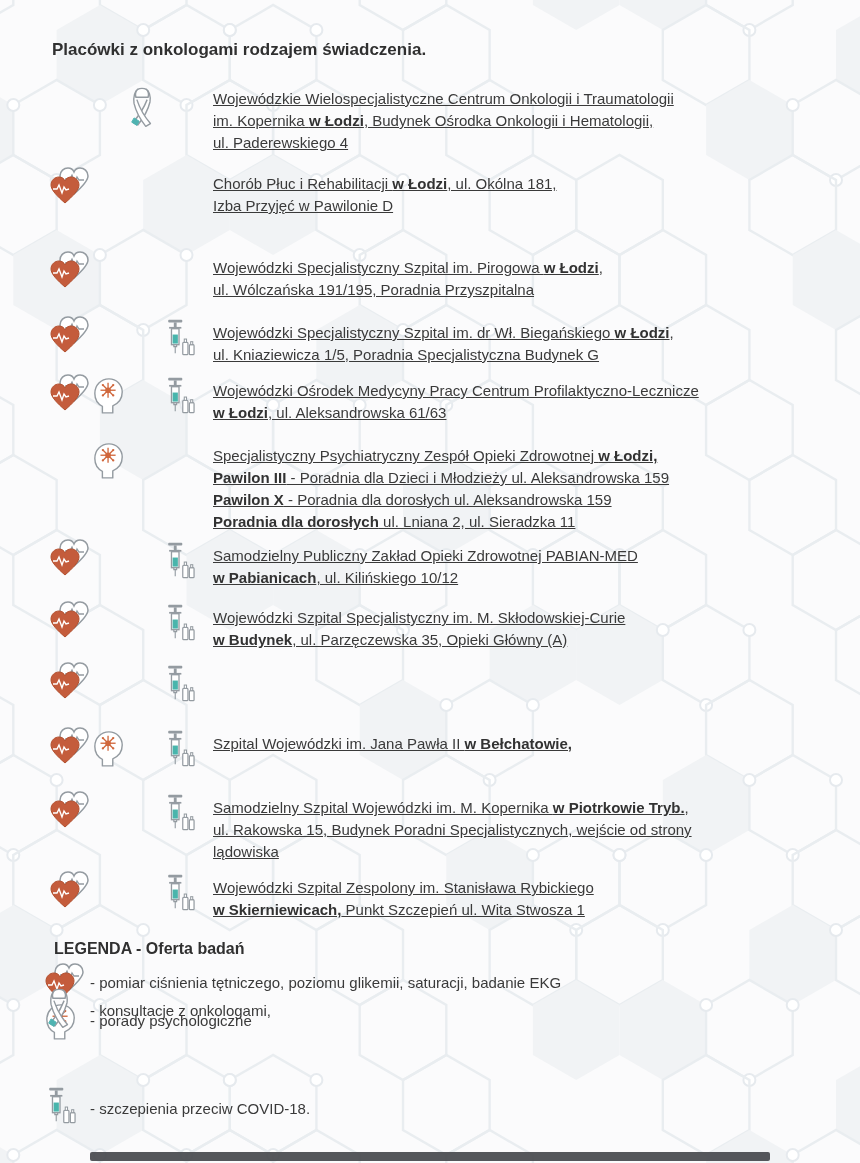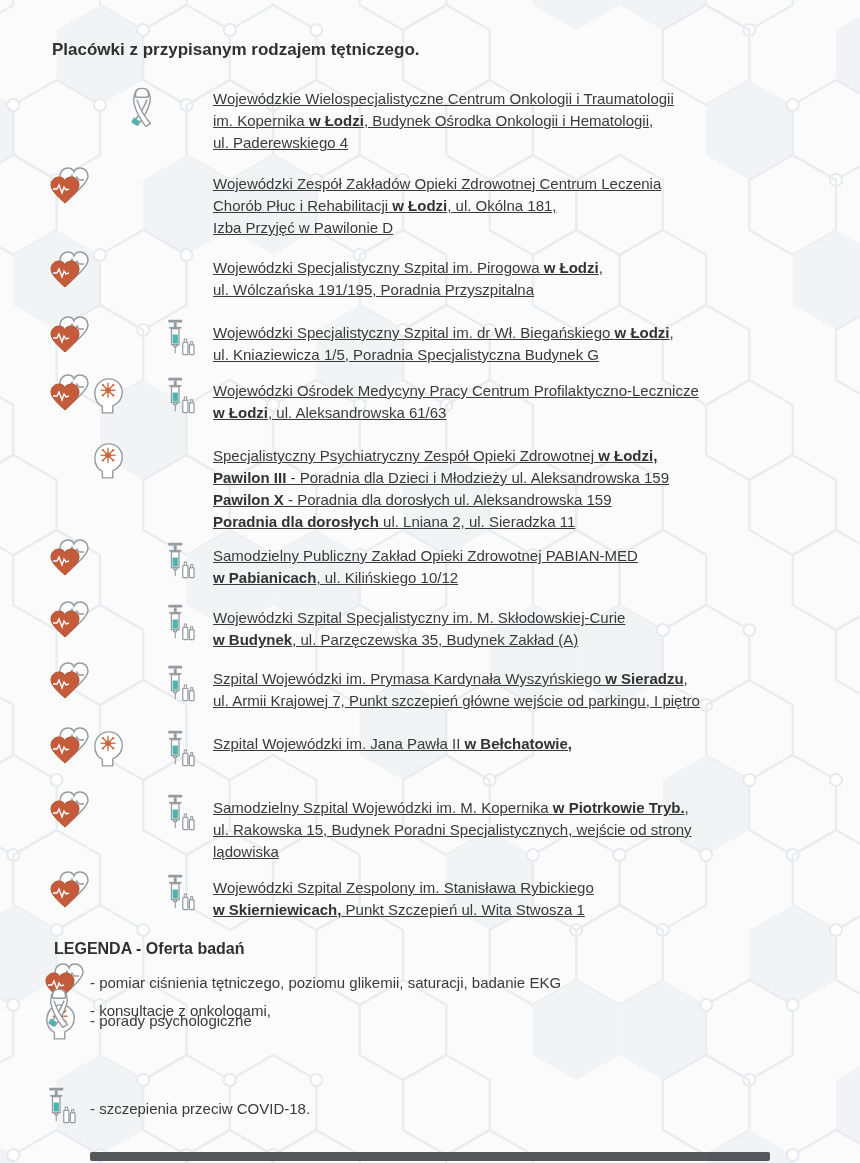--- a/index.html
+++ b/index.html
@@ -256,21 +256,21 @@
       <polygon points="316.4,1230.0 316.4,1280.0 273.1,1305.0 229.8,1280.0 229.8,1230.0 273.1,1205.0" fill="#f1f3f5" stroke="none" stroke-width="2.4"></polygon>
       <polygon points="403.0,1230.0 403.0,1280.0 359.7,1305.0 316.4,1280.0 316.4,1230.0 359.7,1205.0" fill="none" stroke="#e9edf0" stroke-width="2.4"></polygon>
       <circle cx="403.0" cy="1230.0" r="6" fill="#ffffff" stroke="#e6eaee" stroke-width="2"></circle>
       <circle cx="359.7" cy="1305.0" r="6" fill="#ffffff" stroke="#e6eaee" stroke-width="2"></circle>
       <circle cx="316.4" cy="1230.0" r="6" fill="#ffffff" stroke="#e6eaee" stroke-width="2"></circle>
       <polygon points="576.2,1230.0 576.2,1280.0 532.9,1305.0 489.6,1280.0 489.6,1230.0 532.9,1205.0" fill="none" stroke="#e9edf0" stroke-width="2.4"></polygon>
       <polygon points="662.8,1230.0 662.8,1280.0 619.5,1305.0 576.2,1280.0 576.2,1230.0 619.5,1205.0" fill="none" stroke="#e9edf0" stroke-width="2.4"></polygon>
       <polygon points="836.0,1230.0 836.0,1280.0 792.7,1305.0 749.4,1280.0 749.4,1230.0 792.7,1205.0" fill="none" stroke="#e9edf0" stroke-width="2.4"></polygon>
     </svg>
 
-  <h1 class="title">Placówki z przypisanym rodzajem tętniczego.</h1>
+  <h1 class="title">Placówki z onkologami rodzajem świadczenia.</h1>
 
   <div id="facility-list">
       <div class="frow">
         <span class="icol icol-oncology"><svg width="30" height="46" viewBox="0 0 32 48">
     <path d="M21.5 14 C18 23 13 31 6.5 38 L11.5 41 C18 33 22.5 25 24.5 16.5 C25.5 10 23.5 4.5 20.5 3 C18 4 16.5 7 16.5 7" fill="#ffffff" stroke="#949ba1" stroke-width="1.5" stroke-linejoin="round"></path>
     <polygon points="7.5,33.5 13,37 10.5,41.5 5,38" fill="#4fb3b1" stroke="#4fb3b1"></polygon>
     <path d="M10.5 14 C13.5 23 18.5 32 25 39.5 L20 42.5 C14 35 9.5 26.5 7.5 18 C6.5 11 8.5 4.5 11.5 3 C14 4 15.5 7 15.5 7" fill="#ffffff" stroke="#949ba1" stroke-width="1.5" stroke-linejoin="round"></path>
     <path d="M11.5 3 C13.5 1.6 18.5 1.6 20.5 3 C22.5 4.8 23.5 8 22.5 11.5 L9.5 11.5 C8.5 8 9.5 4.8 11.5 3 Z" fill="#ffffff" stroke="#949ba1" stroke-width="1.5" stroke-linejoin="round"></path>
   </svg></span>
         <div class="ftext">
@@ -280,21 +280,20 @@
         </div>
       </div>
       <div class="frow">
         <span class="icol icol-heart"><svg width="40" height="38" viewBox="0 0 40 38">
     <path d="M25 1 C22 1 20 2.5 19 5 C18 2.5 16 1 13 1 C9 1 5 4 5 9 C5 14 11 20 19 27 C27 20 33 14 33 9 C33 4 29 1 25 1 Z" transform="translate(6,0)" fill="#ffffff" stroke="#949ba1" stroke-width="1.5"></path>
     <polyline points="16,12 21,12 23,8 26,16 28,10 30,13 35,13" fill="none" stroke="#949ba1" stroke-width="1.3"></polyline>
     <path d="M25 1 C22 1 20 2.5 19 5 C18 2.5 16 1 13 1 C9 1 5 4 5 9 C5 14 11 20 19 27 C27 20 33 14 33 9 C33 4 29 1 25 1 Z" transform="translate(-3,9)" fill="#c45c3c" stroke="#b2502f" stroke-width="1"></path>
     <polyline points="4,22 8,22 10,18 13,26 15,20 17,23 20,22" fill="none" stroke="#ffffff" stroke-width="1.4"></polyline>
   </svg></span>
         <div class="ftext">
-          <div class="fline"><span>Wojewódzki Zespół Zakładów Opieki Zdrowotnej Centrum Leczenia</span></div>
           <div class="fline"><span>Chorób Płuc i Rehabilitacji </span><b>w Łodzi</b><span>, ul. Okólna 181,</span></div>
           <div class="fline"><span>Izba Przyjęć w Pawilonie D</span></div>
         </div>
       </div>
       <div class="frow">
         <span class="icol icol-heart"><svg width="40" height="38" viewBox="0 0 40 38">
     <path d="M25 1 C22 1 20 2.5 19 5 C18 2.5 16 1 13 1 C9 1 5 4 5 9 C5 14 11 20 19 27 C27 20 33 14 33 9 C33 4 29 1 25 1 Z" transform="translate(6,0)" fill="#ffffff" stroke="#949ba1" stroke-width="1.5"></path>
     <polyline points="16,12 21,12 23,8 26,16 28,10 30,13 35,13" fill="none" stroke="#949ba1" stroke-width="1.3"></polyline>
     <path d="M25 1 C22 1 20 2.5 19 5 C18 2.5 16 1 13 1 C9 1 5 4 5 9 C5 14 11 20 19 27 C27 20 33 14 33 9 C33 4 29 1 25 1 Z" transform="translate(-3,9)" fill="#c45c3c" stroke="#b2502f" stroke-width="1"></path>
     <polyline points="4,22 8,22 10,18 13,26 15,20 17,23 20,22" fill="none" stroke="#ffffff" stroke-width="1.4"></polyline>
@@ -430,47 +429,43 @@
     <rect x="10.2" y="17.2" width="5.6" height="9.6" fill="#49b5ac"></rect>
     <path d="M11.5 28 L11.5 30 L14.5 30 L14.5 28" fill="none" stroke="#949ba1" stroke-width="1.2"></path>
     <line x1="13" y1="30" x2="13" y2="37" stroke="#949ba1" stroke-width="1.2"></line>
     <rect x="21" y="25.5" width="5.5" height="13" rx="1" fill="#ffffff" stroke="#949ba1" stroke-width="1.3"></rect>
     <rect x="22.6" y="22" width="2.4" height="3.5" fill="#ffffff" stroke="#949ba1" stroke-width="1.1"></rect>
     <rect x="28" y="28" width="5" height="10.5" rx="1" fill="#ffffff" stroke="#949ba1" stroke-width="1.3"></rect>
     <rect x="29.4" y="24.8" width="2.2" height="3.2" fill="#ffffff" stroke="#949ba1" stroke-width="1.1"></rect>
   </svg></span>
         <div class="ftext">
           <div class="fline"><span>Wojewódzki Szpital Specjalistyczny im. M. Skłodowskiej-Curie</span></div>
-          <div class="fline"><b>w Budynek</b><span>, ul. Parzęczewska 35, Budynek Zakład (A)</span></div>
-        </div>
-      </div>
-      <div class="frow">
-        <span class="icol icol-heart"><svg width="40" height="38" viewBox="0 0 40 38">
-    <path d="M25 1 C22 1 20 2.5 19 5 C18 2.5 16 1 13 1 C9 1 5 4 5 9 C5 14 11 20 19 27 C27 20 33 14 33 9 C33 4 29 1 25 1 Z" transform="translate(6,0)" fill="#ffffff" stroke="#949ba1" stroke-width="1.5"></path>
-    <polyline points="16,12 21,12 23,8 26,16 28,10 30,13 35,13" fill="none" stroke="#949ba1" stroke-width="1.3"></polyline>
-    <path d="M25 1 C22 1 20 2.5 19 5 C18 2.5 16 1 13 1 C9 1 5 4 5 9 C5 14 11 20 19 27 C27 20 33 14 33 9 C33 4 29 1 25 1 Z" transform="translate(-3,9)" fill="#c45c3c" stroke="#b2502f" stroke-width="1"></path>
-    <polyline points="4,22 8,22 10,18 13,26 15,20 17,23 20,22" fill="none" stroke="#ffffff" stroke-width="1.4"></polyline>
-  </svg></span>
-        <span class="icol icol-syringe"><svg width="32" height="44" viewBox="0 0 34 46">
-    <rect x="5.5" y="1.5" width="15" height="2.8" rx="1" fill="#949ba1"></rect>
-    <rect x="11.5" y="4.3" width="3" height="5" fill="#949ba1"></rect>
-    <line x1="6.5" y1="10" x2="19.5" y2="10" stroke="#949ba1" stroke-width="1.8"></line>
-    <rect x="9" y="11" width="8" height="17" fill="#ffffff" stroke="#949ba1" stroke-width="1.4"></rect>
-    <rect x="10.2" y="17.2" width="5.6" height="9.6" fill="#49b5ac"></rect>
-    <path d="M11.5 28 L11.5 30 L14.5 30 L14.5 28" fill="none" stroke="#949ba1" stroke-width="1.2"></path>
-    <line x1="13" y1="30" x2="13" y2="37" stroke="#949ba1" stroke-width="1.2"></line>
-    <rect x="21" y="25.5" width="5.5" height="13" rx="1" fill="#ffffff" stroke="#949ba1" stroke-width="1.3"></rect>
-    <rect x="22.6" y="22" width="2.4" height="3.5" fill="#ffffff" stroke="#949ba1" stroke-width="1.1"></rect>
-    <rect x="28" y="28" width="5" height="10.5" rx="1" fill="#ffffff" stroke="#949ba1" stroke-width="1.3"></rect>
-    <rect x="29.4" y="24.8" width="2.2" height="3.2" fill="#ffffff" stroke="#949ba1" stroke-width="1.1"></rect>
-  </svg></span>
-        <div class="ftext">
-          <div class="fline"><span>Szpital Wojewódzki im. Prymasa Kardynała Wyszyńskiego </span><b>w Sieradzu</b><span>,</span></div>
-          <div class="fline"><span>ul. Armii Krajowej 7, Punkt szczepień główne wejście od parkingu, I piętro</span></div>
-        </div>
+          <div class="fline"><b>w Budynek</b><span>, ul. Parzęczewska 35, Opieki Główny (A)</span></div>
+        </div>
+      </div>
+      <div class="frow">
+        <span class="icol icol-heart"><svg width="40" height="38" viewBox="0 0 40 38">
+    <path d="M25 1 C22 1 20 2.5 19 5 C18 2.5 16 1 13 1 C9 1 5 4 5 9 C5 14 11 20 19 27 C27 20 33 14 33 9 C33 4 29 1 25 1 Z" transform="translate(6,0)" fill="#ffffff" stroke="#949ba1" stroke-width="1.5"></path>
+    <polyline points="16,12 21,12 23,8 26,16 28,10 30,13 35,13" fill="none" stroke="#949ba1" stroke-width="1.3"></polyline>
+    <path d="M25 1 C22 1 20 2.5 19 5 C18 2.5 16 1 13 1 C9 1 5 4 5 9 C5 14 11 20 19 27 C27 20 33 14 33 9 C33 4 29 1 25 1 Z" transform="translate(-3,9)" fill="#c45c3c" stroke="#b2502f" stroke-width="1"></path>
+    <polyline points="4,22 8,22 10,18 13,26 15,20 17,23 20,22" fill="none" stroke="#ffffff" stroke-width="1.4"></polyline>
+  </svg></span>
+        <span class="icol icol-syringe"><svg width="32" height="44" viewBox="0 0 34 46">
+    <rect x="5.5" y="1.5" width="15" height="2.8" rx="1" fill="#949ba1"></rect>
+    <rect x="11.5" y="4.3" width="3" height="5" fill="#949ba1"></rect>
+    <line x1="6.5" y1="10" x2="19.5" y2="10" stroke="#949ba1" stroke-width="1.8"></line>
+    <rect x="9" y="11" width="8" height="17" fill="#ffffff" stroke="#949ba1" stroke-width="1.4"></rect>
+    <rect x="10.2" y="17.2" width="5.6" height="9.6" fill="#49b5ac"></rect>
+    <path d="M11.5 28 L11.5 30 L14.5 30 L14.5 28" fill="none" stroke="#949ba1" stroke-width="1.2"></path>
+    <line x1="13" y1="30" x2="13" y2="37" stroke="#949ba1" stroke-width="1.2"></line>
+    <rect x="21" y="25.5" width="5.5" height="13" rx="1" fill="#ffffff" stroke="#949ba1" stroke-width="1.3"></rect>
+    <rect x="22.6" y="22" width="2.4" height="3.5" fill="#ffffff" stroke="#949ba1" stroke-width="1.1"></rect>
+    <rect x="28" y="28" width="5" height="10.5" rx="1" fill="#ffffff" stroke="#949ba1" stroke-width="1.3"></rect>
+    <rect x="29.4" y="24.8" width="2.2" height="3.2" fill="#ffffff" stroke="#949ba1" stroke-width="1.1"></rect>
+  </svg></span>
       </div>
       <div class="frow">
         <span class="icol icol-heart"><svg width="40" height="38" viewBox="0 0 40 38">
     <path d="M25 1 C22 1 20 2.5 19 5 C18 2.5 16 1 13 1 C9 1 5 4 5 9 C5 14 11 20 19 27 C27 20 33 14 33 9 C33 4 29 1 25 1 Z" transform="translate(6,0)" fill="#ffffff" stroke="#949ba1" stroke-width="1.5"></path>
     <polyline points="16,12 21,12 23,8 26,16 28,10 30,13 35,13" fill="none" stroke="#949ba1" stroke-width="1.3"></polyline>
     <path d="M25 1 C22 1 20 2.5 19 5 C18 2.5 16 1 13 1 C9 1 5 4 5 9 C5 14 11 20 19 27 C27 20 33 14 33 9 C33 4 29 1 25 1 Z" transform="translate(-3,9)" fill="#c45c3c" stroke="#b2502f" stroke-width="1"></path>
     <polyline points="4,22 8,22 10,18 13,26 15,20 17,23 20,22" fill="none" stroke="#ffffff" stroke-width="1.4"></polyline>
   </svg></span>
         <span class="icol icol-brain"><svg width="34" height="40" viewBox="0 0 36 42">
     <path d="M11 41 L11 34 C6 31.5 3 26.5 3 20.5 C3 11.6 9.6 5 18 5 C26 5 32 11 32 19 C32 26 28 31 22 33.5 L22 41 Z" fill="#ffffff" stroke="#949ba1" stroke-width="1.5" stroke-linejoin="round"></path>

